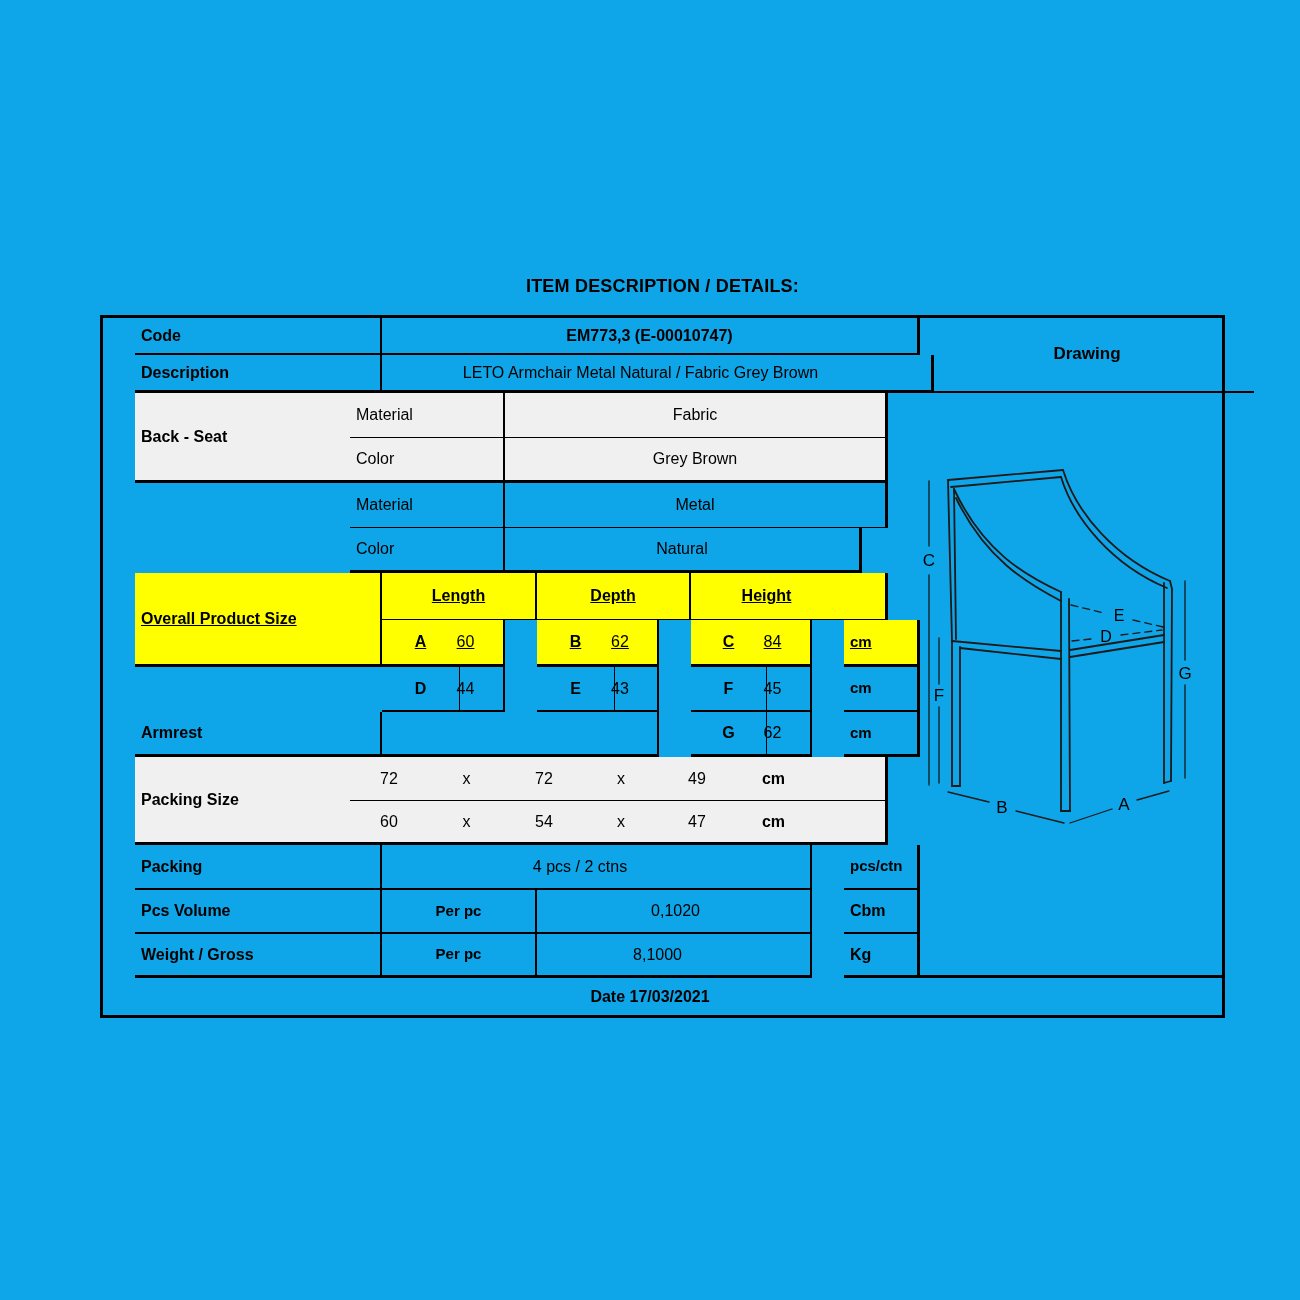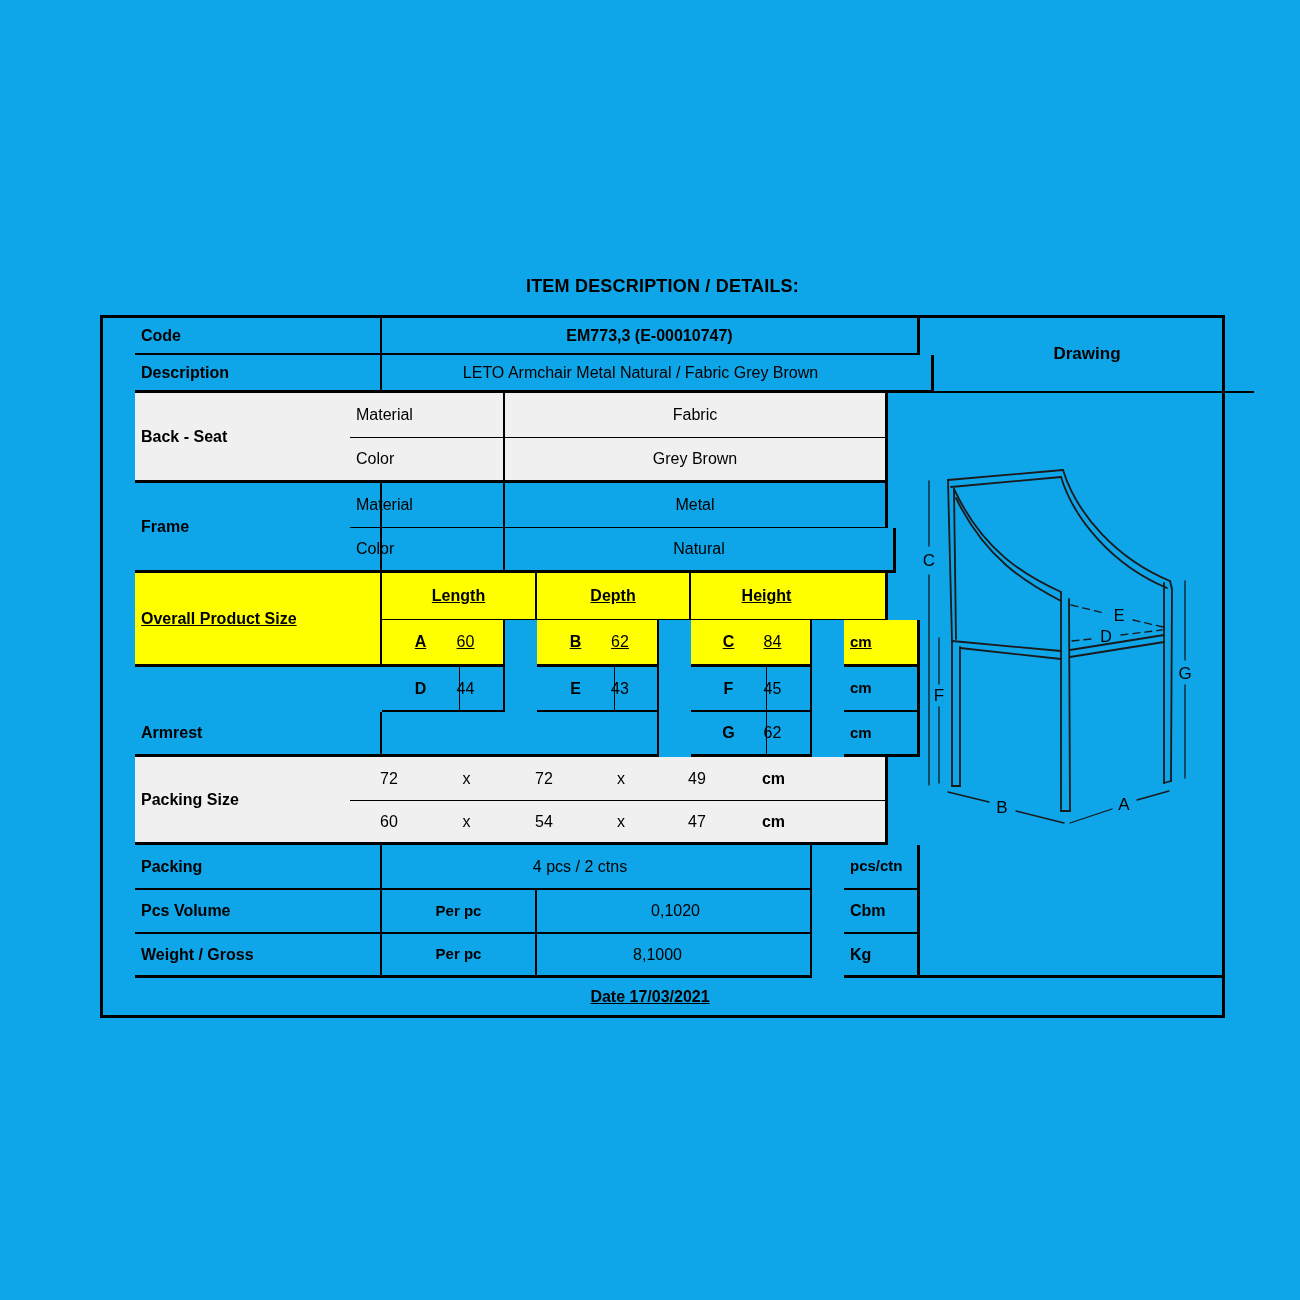--- a/index.html
+++ b/index.html
@@ -52,25 +52,24 @@
 
     <div class="cell l b br2 bb3" style="left:0;top:37px;width:247px;height:38px;">Description</div>
     <div class="cell c br3 bb3" style="left:247px;top:37px;width:584px;height:38px;">LETO Armchair Metal Natural / Fabric Grey Brown</div>
 
     <div class="cell l b bg br2 bb3" style="left:0;top:75px;width:247px;height:90px;">Back - Seat</div>
     <div class="cell l bg br2 bb1" style="left:247px;top:75px;width:155px;height:45px;">Material</div>
     <div class="cell c bg br3 bb1" style="left:402px;top:75px;width:383px;height:45px;">Fabric</div>
     <div class="cell l bg br2 bb3" style="left:247px;top:120px;width:155px;height:45px;">Color</div>
     <div class="cell c bg br3 bb3" style="left:402px;top:120px;width:383px;height:45px;">Grey Brown</div>
 
-    <div class="cell l b br2 bb3" style="left:0;top:165px;width:247px;height:90px;">Frame</div>
     <div class="cell l br2 bb1" style="left:247px;top:165px;width:155px;height:45px;">Material</div>
     <div class="cell c br3 bb1" style="left:402px;top:165px;width:383px;height:45px;">Metal</div>
     <div class="cell l br2 bb3" style="left:247px;top:210px;width:155px;height:45px;">Color</div>
-    <div class="cell c br3 bb3" style="left:402px;top:210px;width:391px;height:45px;">Natural</div>
+    <div class="cell c br3 bb3" style="left:402px;top:210px;width:357px;height:45px;">Natural</div>
 
     <div class="cell l b by br2 bb3" style="left:0;top:255px;width:247px;height:94px;">Overall Product Size</div>
     <div class="cell c b by br2 bb1" style="left:247px;top:255px;width:155px;height:47px;">Length</div>
     <div class="cell c b by br2 bb1" style="left:402px;top:255px;width:154px;height:47px;">Depth</div>
     <div class="cell c b by br2 bb1" style="left:556px;top:255px;width:153px;height:47px;">Height</div>
     <div class="cell by br3 bb1" style="left:709px;top:255px;width:76px;height:47px;"></div>
 
     <div class="cell c b by br1 bb3" style="left:247px;top:302px;width:78px;height:47px;">A</div>
     <div class="cell c by br2 bb3" style="left:325px;top:302px;width:77px;height:47px;">60</div>
     <div class="cell c b by br1 bb3" style="left:402px;top:302px;width:78px;height:47px;">B</div>
@@ -122,21 +121,21 @@
     <div class="cell l b br2 bb2" style="left:0;top:572px;width:247px;height:44px;">Pcs Volume</div>
     <div class="cell c b br2 bb2 sm" style="left:247px;top:572px;width:155px;height:44px;">Per pc</div>
     <div class="cell c br2 bb2" style="left:402px;top:572px;width:307px;height:44px;padding-left:36px;">0,1020</div>
     <div class="cell l b br3 bb2" style="left:709px;top:572px;width:76px;height:44px;">Cbm</div>
 
     <div class="cell l b br2 bb3" style="left:0;top:616px;width:247px;height:44px;">Weight / Gross</div>
     <div class="cell c b br2 bb3 sm" style="left:247px;top:616px;width:155px;height:44px;">Per pc</div>
     <div class="cell c br2 bb3" style="left:402px;top:616px;width:307px;height:44px;">8,1000</div>
     <div class="cell l b br3 bb3" style="left:709px;top:616px;width:76px;height:44px;">Kg</div>
 
-    <div class="cell c b" style="left:0;top:660px;width:1030px;height:37px;text-decoration:underline;">Date 17/03/2021</div>
+    <div class="cell c b" style="left:0;top:660px;width:1030px;height:37px;">Date 17/03/2021</div>
 
     <div class="drawing-cell bb3" style="left:785px;top:75px;width:334px;height:585px;">
       <svg width="334" height="582" viewBox="0 0 334 582">
         <g stroke="#1a1a1a" stroke-width="1.8" fill="none" stroke-linecap="round">
 
           <path d="M60,87 L175,77"></path>
           <path d="M63,94 L173,84"></path>
 
           <path d="M175,77 C189,122 229,166 282,188"></path>
           <path d="M173,84 C186,126 224,172 279,195"></path>

